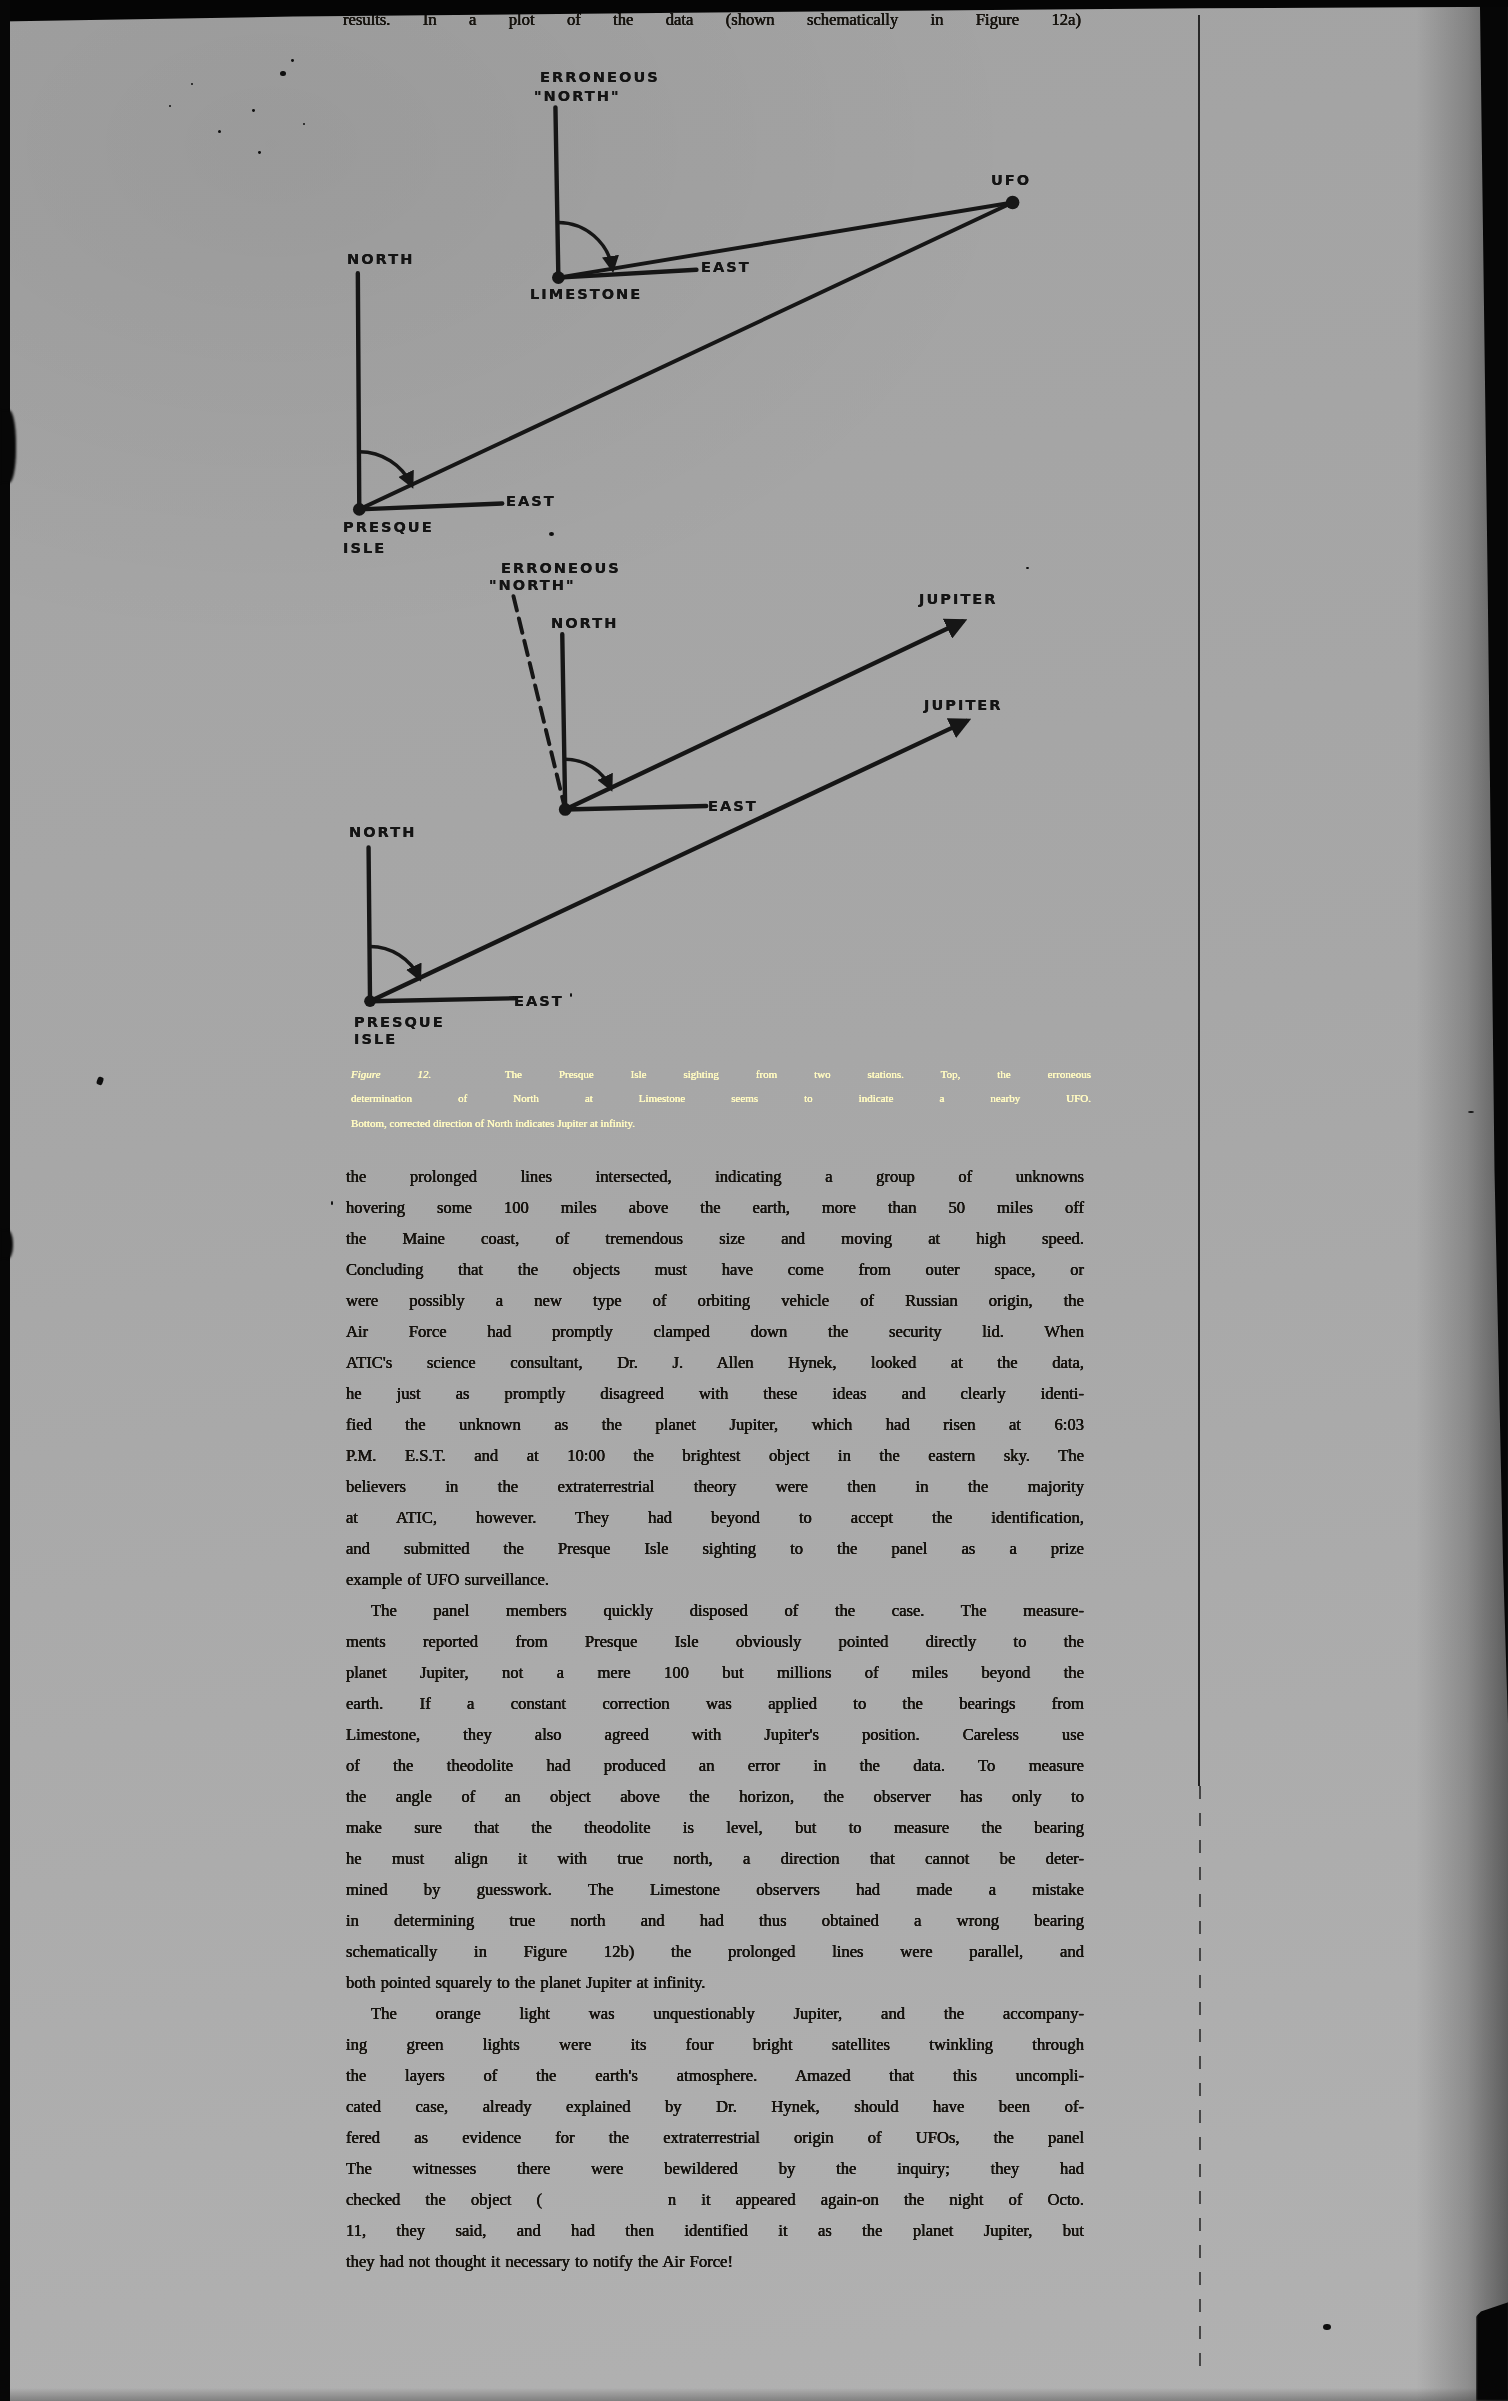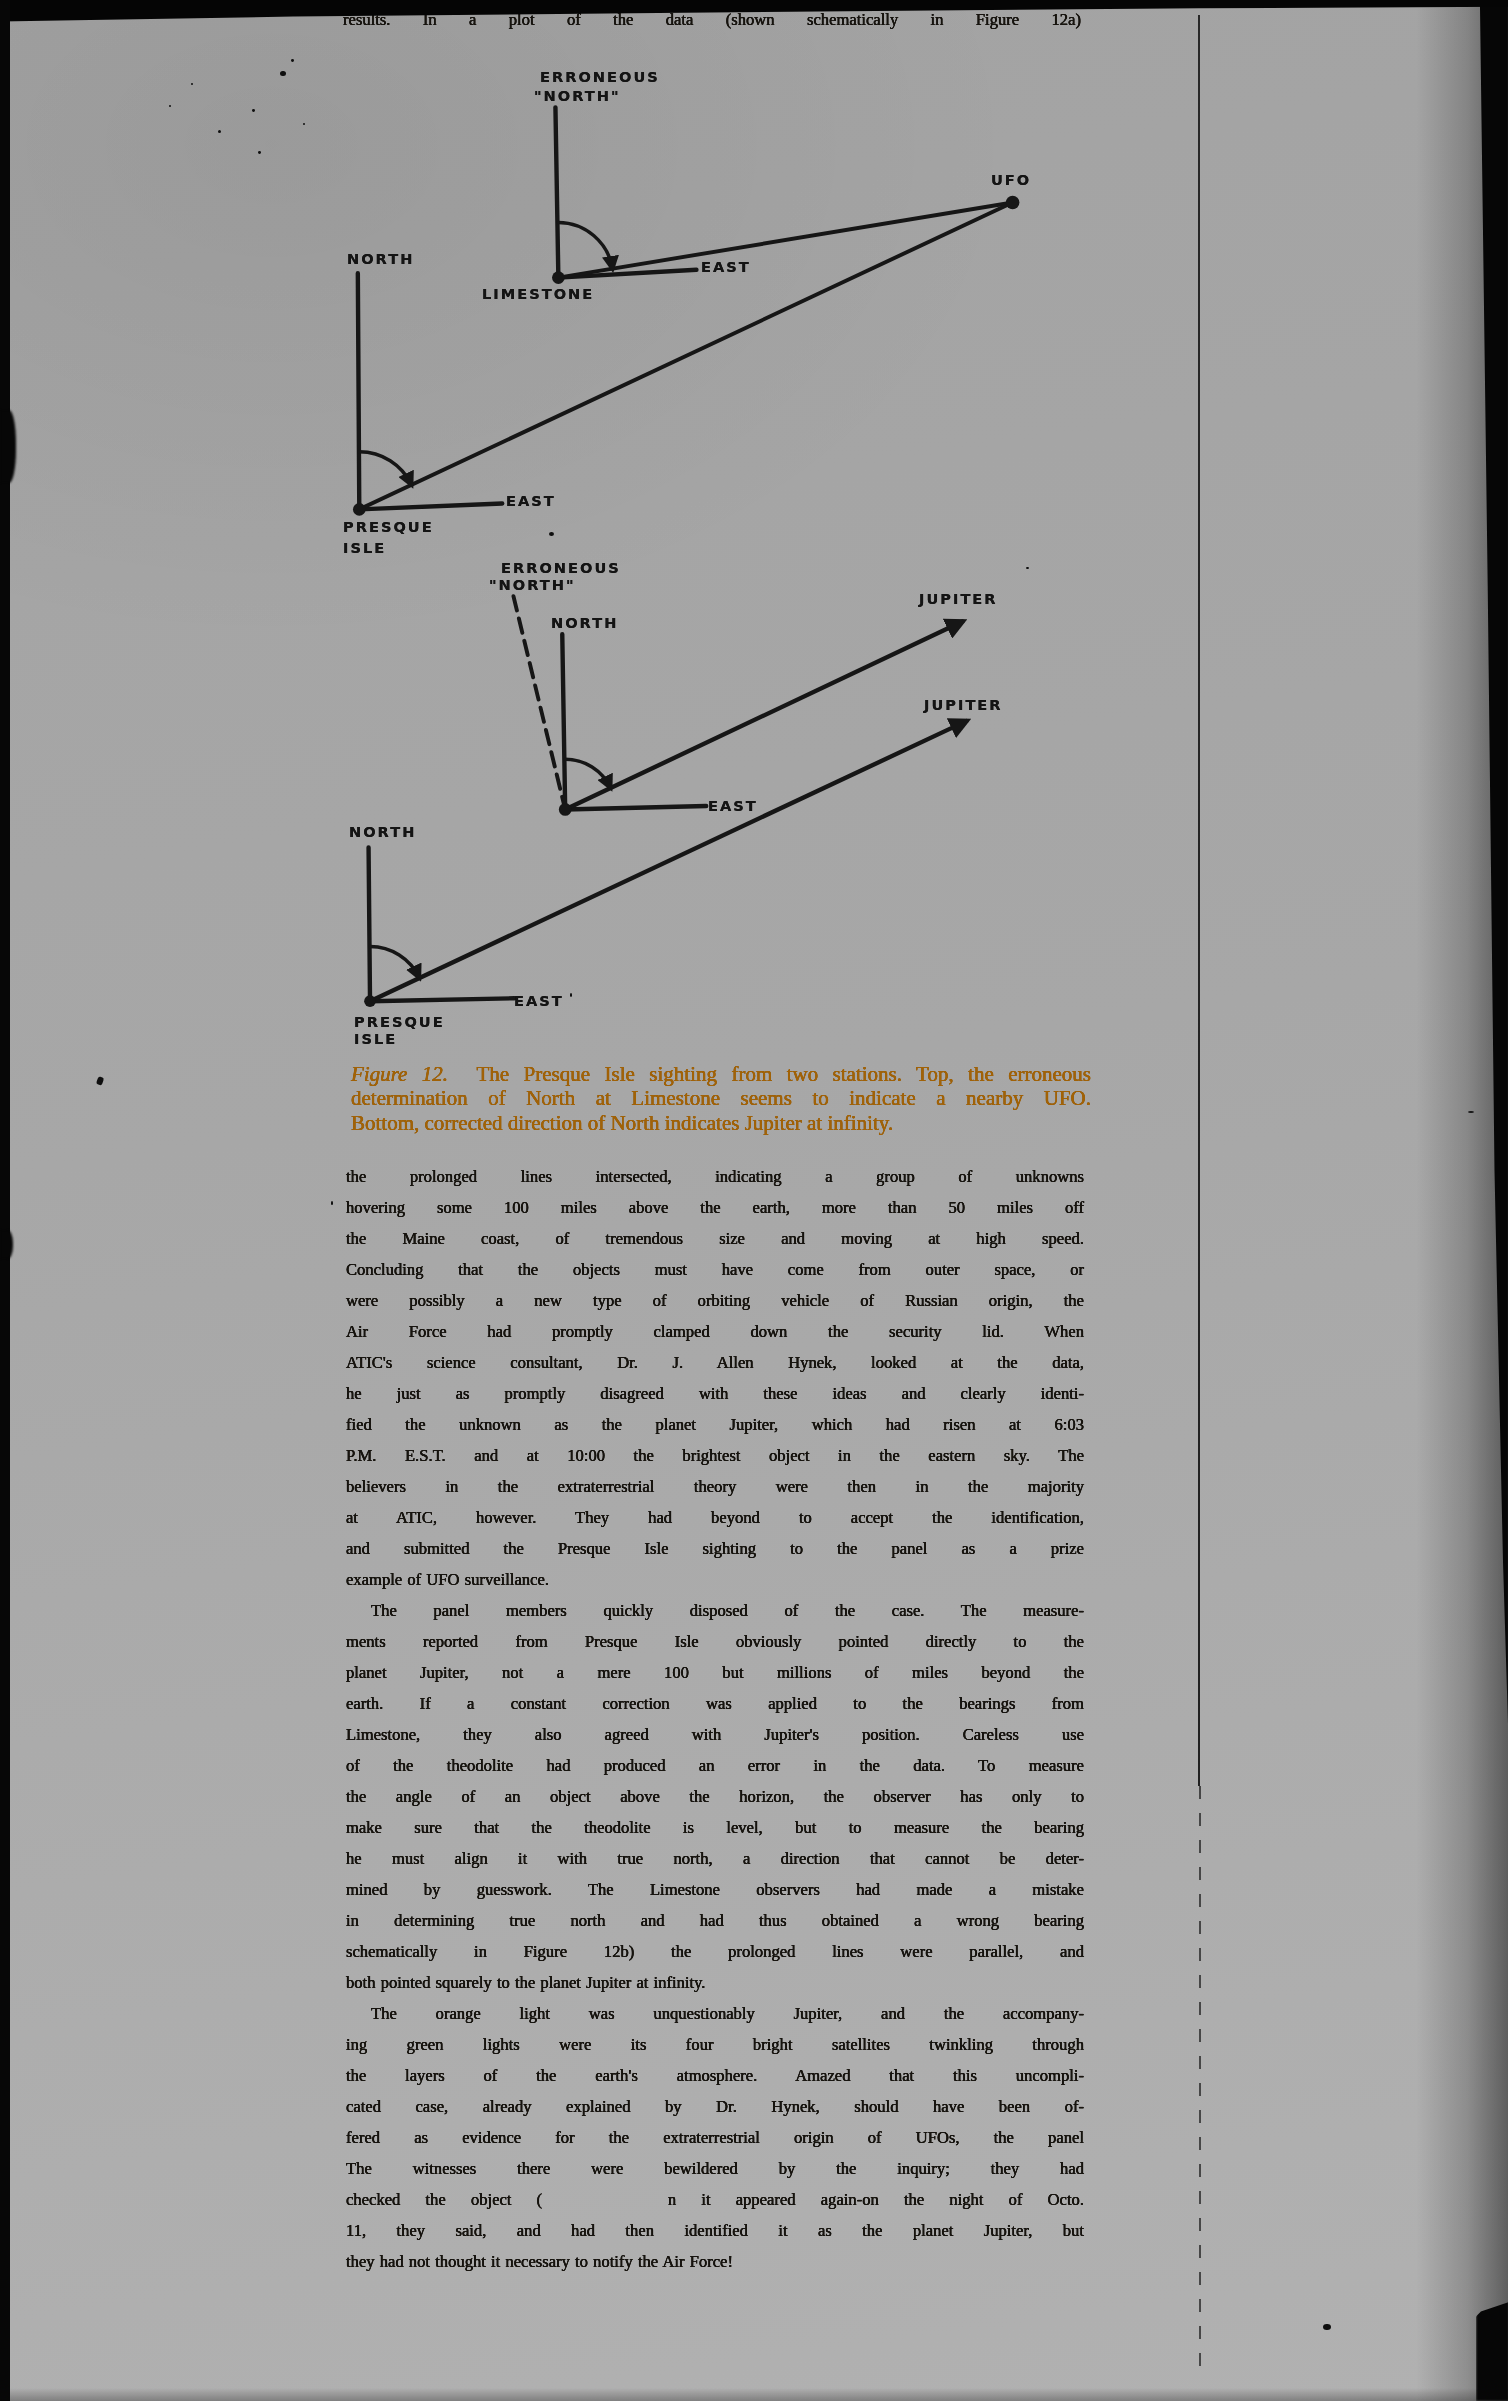--- a/index.html
+++ b/index.html
@@ -5,21 +5,21 @@
   html,body{margin:0;padding:0;}
   body{width:1509px;height:2401px;background:#000;position:relative;overflow:hidden;}
   .scan{position:absolute;inset:0;}
   .paper{position:absolute;inset:0;background:
     radial-gradient(ellipse 1171px 781px at 18% 6%, rgba(0,0,0,0.06), transparent 65%),
     linear-gradient(172deg,#a3a3a3 0%,#a7a7a7 45%,#b1b1b1 100%);}
   
   .tline{position:absolute;font-family:"Liberation Serif",serif;color:#17140f;}
   .inky{text-shadow:0.2px 0 0 currentColor,-0.2px 0 0 currentColor,0 0 0.5px rgba(20,18,14,.55);}
   .cut{left:335px;top:9.8px;width:738px;font-size:16.6px;line-height:19.5px;text-align:justify;text-align-last:justify;margin-left:8px;}
-  .caption{position:absolute;left:351px;top:1062px;width:740px;font-family:"Liberation Serif",serif;font-size:21px;color:#a16207;}
+  .caption{position:absolute;left:351px;top:1062px;width:740px;font-family:"Liberation Serif",serif;font-size:11px;color:#fef9c3;}
   .cap-line{height:24.4px;line-height:24.4px;}
   .bodytext{position:absolute;left:346px;top:1161px;width:738px;font-family:"Liberation Serif",serif;font-size:16.6px;color:#17140f;word-spacing:1px;}
   .body-line{height:31px;line-height:31px;}
   .just{text-align:justify;text-align-last:justify;}
   .indent{text-indent:25px;}
   
   .dlabel{position:absolute;font-family:"DejaVu Sans",sans-serif;font-weight:bold;font-size:14.6px;letter-spacing:2px;color:#141414;white-space:pre;text-shadow:0 0 0.6px rgba(0,0,0,.85);}
   svg.diagrams{position:absolute;left:0;top:0;filter:blur(0.2px);}
   
   .band-top{position:absolute;left:0;top:0;width:1509px;height:22.4px;background:#050505;clip-path:polygon(0 0,1509px 0,1509px 6.8px,1199px 8.3px,683px 12.7px,293px 16.6px,0 21.5px);filter:blur(0.6px);z-index:30;}
@@ -72,21 +72,21 @@
       <circle cx="758" cy="2052" r="12" fill="#161616" stroke="none"></circle>
       <path d="M1158,1556 A103,103 0 0 1 1251,1615" stroke-width="7" marker-end="url(#ah)"></path>
       <path d="M758,1940 A112,112 0 0 1 859,2004" stroke-width="7" marker-end="url(#ah)"></path>
     </g>
   </svg>
 
   <div class="dlabel" style="left:540px;top:68px;">ERRONEOUS</div>
   <div class="dlabel" style="left:534px;top:87px;">"NORTH"</div>
   <div class="dlabel" style="left:991px;top:171px;">UFO</div>
   <div class="dlabel" style="left:701px;top:258px;">EAST</div>
-  <div class="dlabel" style="left:482px;top:285px;">LIMESTONE</div>
+  <div class="dlabel" style="left:530px;top:285px;">LIMESTONE</div>
   <div class="dlabel" style="left:347px;top:250px;">NORTH</div>
   <div class="dlabel" style="left:506px;top:492px;">EAST</div>
   <div class="dlabel" style="left:343px;top:518px;">PRESQUE</div>
   <div class="dlabel" style="left:343px;top:539px;">ISLE</div>
 
   <div class="dlabel" style="left:501px;top:559px;">ERRONEOUS</div>
   <div class="dlabel" style="left:489px;top:576px;">"NORTH"</div>
   <div class="dlabel" style="left:551px;top:614px;">NORTH</div>
   <div class="dlabel" style="left:919px;top:590px;">JUPITER</div>
   <div class="dlabel" style="left:924px;top:696px;">JUPITER</div>

